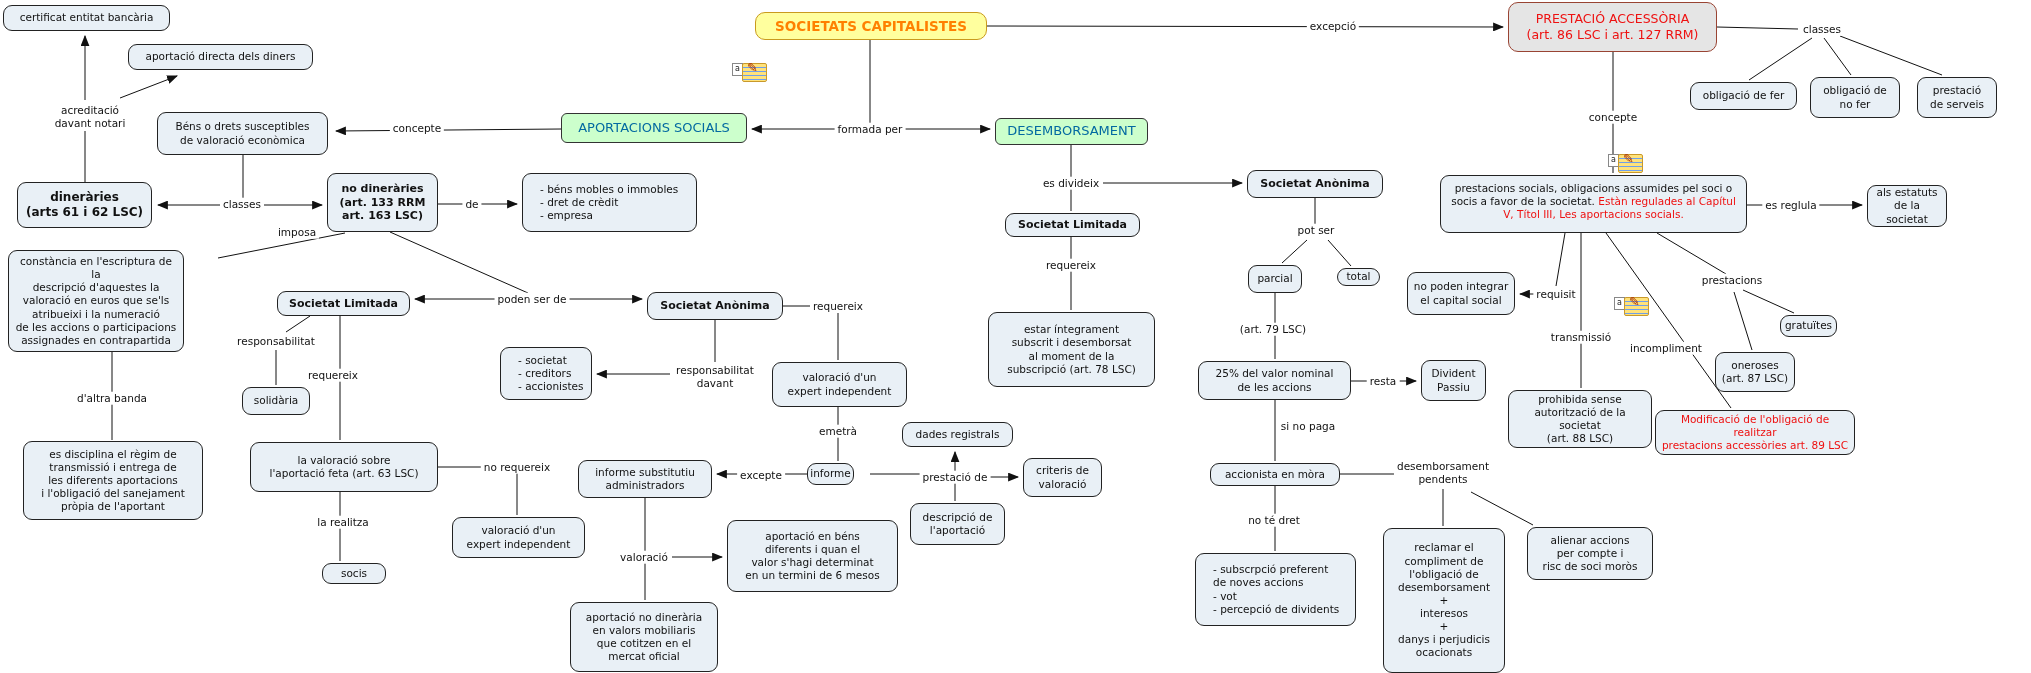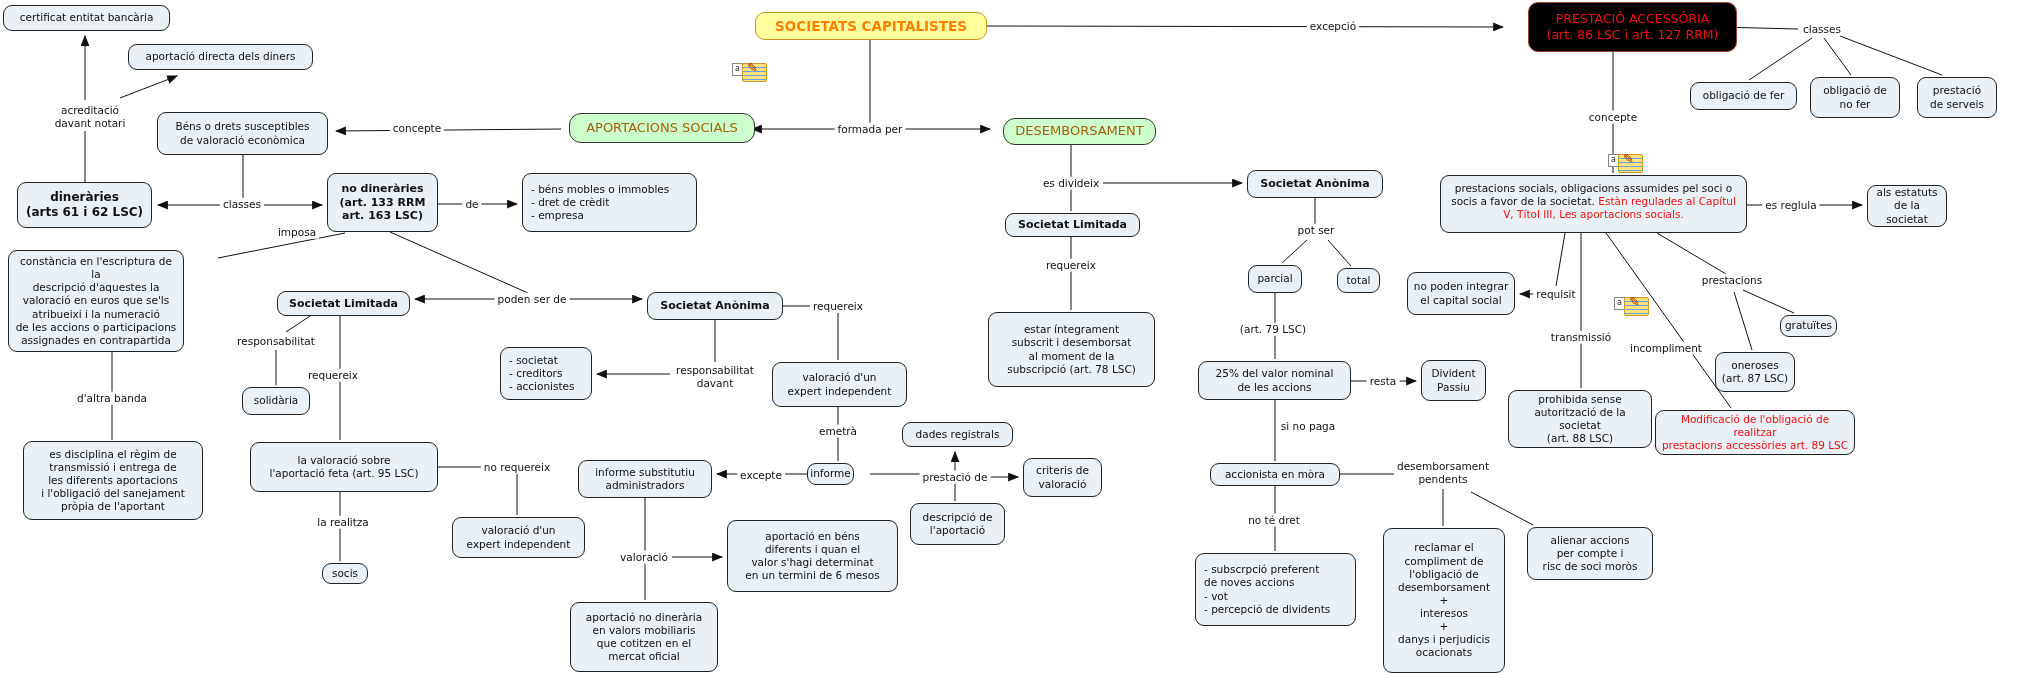--- a/index.html
+++ b/index.html
@@ -5,27 +5,27 @@
   html,body{margin:0;padding:0;background:#fff;}
   #map{position:relative;width:2031px;height:673px;background:#fff;
        font-family:"DejaVu Sans","Liberation Sans",sans-serif;overflow:hidden;}
   #wires{position:absolute;left:0;top:0;z-index:1;}
   .node{position:absolute;z-index:3;box-sizing:border-box;
         background:#e9f0f6;border:1px solid #222;border-radius:9px;
         display:flex;align-items:center;justify-content:center;
         font-size:10.5px;line-height:1.25;color:#111;text-align:center;
         white-space:pre-line;padding:2px 5px;}
   .nb{font-weight:bold;font-size:11px;}
-  .nl{justify-content:flex-start;text-align:left;padding-left:8px;}
+  .nl{justify-content:flex-start;text-align:left;padding-left:17px;}
   .yellow{background:#ffff9e;border:1.5px solid #c99a1e;color:#ff8000;
           font-weight:bold;font-size:13.5px;border-radius:10px;}
-  .green{background:#ccffcc;border:1.5px solid #333;color:#a16207;
-         font-size:13px;border-radius:12px;margin-left:8px;}
-  .orange{background:#000000;border:1.5px solid #994433;color:#ee1111;
-          font-size:12.5px;border-radius:10px;margin-left:20px;}
+  .green{background:#ccffcc;border:1.5px solid #333;color:#0369a1;
+         font-size:13px;border-radius:6px;}
+  .orange{background:#e5e5e5;border:1.5px solid #994433;color:#ee1111;
+          font-size:12.5px;border-radius:10px;}
   .redtext{color:#ee1111;}
   .mixed{display:block;text-align:center;white-space:normal;padding-top:6px;}
   .lbl{position:absolute;z-index:4;transform:translate(-50%,-50%);
        background:#fff;color:#111;font-size:10.5px;line-height:1.2;
        text-align:center;white-space:pre-line;padding:0 3px;}
   .anno{position:absolute;z-index:5;display:flex;align-items:flex-start;cursor:pointer;}
   .anno .a{background:#fff;border:1px solid #888;font-size:8px;line-height:10px;
            height:11px;padding:0 2px;color:#222;}
   .anno .note{position:relative;width:23px;height:17px;margin-left:-1px;
               border:1px solid #c9992a;border-radius:2px;
@@ -166,22 +166,22 @@
 de les accions o participacions
 assignades en contrapartida</div>
 <div class="node" style="left:23px;top:441px;width:180px;height:79px">es disciplina el règim de
 transmissió i entrega de
 les diferents aportacions
 i l'obligació del sanejament
 pròpia de l'aportant</div>
 <div class="node nb" style="left:277px;top:291px;width:133px;height:25px">Societat Limitada</div>
 <div class="node" style="left:242px;top:387px;width:68px;height:28px">solidària</div>
 <div class="node" style="left:250px;top:442px;width:188px;height:50px">la valoració sobre
-l'aportació feta (art. 95 LSC)</div>
-<div class="node" style="left:322px;top:563px;width:46px;height:21px">socis</div>
+l'aportació feta (art. 63 LSC)</div>
+<div class="node" style="left:322px;top:563px;width:64px;height:21px">socis</div>
 <div class="node" style="left:452px;top:517px;width:133px;height:41px">valoració d'un
 expert independent</div>
 <div class="node nb" style="left:647px;top:292px;width:136px;height:28px">Societat Anònima</div>
 <div class="node nl" style="left:500px;top:347px;width:92px;height:53px">- societat
 - creditors
 - accionistes</div>
 <div class="node" style="left:772px;top:362px;width:135px;height:45px">valoració d'un
 expert independent</div>
 <div class="node" style="left:578px;top:460px;width:134px;height:38px">informe substitutiu
 administradors</div>
@@ -202,21 +202,21 @@
 <div class="node yellow" style="left:755px;top:12px;width:232px;height:28px">SOCIETATS CAPITALISTES</div>
 <div class="node green" style="left:561px;top:113px;width:186px;height:30px">APORTACIONS SOCIALS</div>
 <div class="node green" style="left:995px;top:118px;width:153px;height:27px">DESEMBORSAMENT</div>
 <div class="node nb" style="left:1247px;top:170px;width:136px;height:28px">Societat Anònima</div>
 <div class="node nb" style="left:1005px;top:213px;width:135px;height:24px">Societat Limitada</div>
 <div class="node" style="left:988px;top:312px;width:167px;height:75px">estar íntegrament
 subscrit i desemborsat
 al moment de la
 subscripció (art. 78 LSC)</div>
 <div class="node" style="left:1248px;top:265px;width:54px;height:28px">parcial</div>
-<div class="node" style="left:1337px;top:268px;width:43px;height:25px">total</div>
+<div class="node" style="left:1337px;top:268px;width:43px;height:18px">total</div>
 <div class="node" style="left:1198px;top:361px;width:153px;height:39px">25% del valor nominal
 de les accions</div>
 <div class="node" style="left:1421px;top:360px;width:65px;height:41px">Divident
 Passiu</div>
 <div class="node" style="left:1210px;top:463px;width:130px;height:23px">accionista en mòra</div>
 <div class="node nl" style="left:1195px;top:553px;width:161px;height:73px">- subscrpció preferent
   de noves accions
 - vot
 - percepció de dividents</div>
 <div class="node" style="left:1383px;top:528px;width:122px;height:145px">reclamar el

